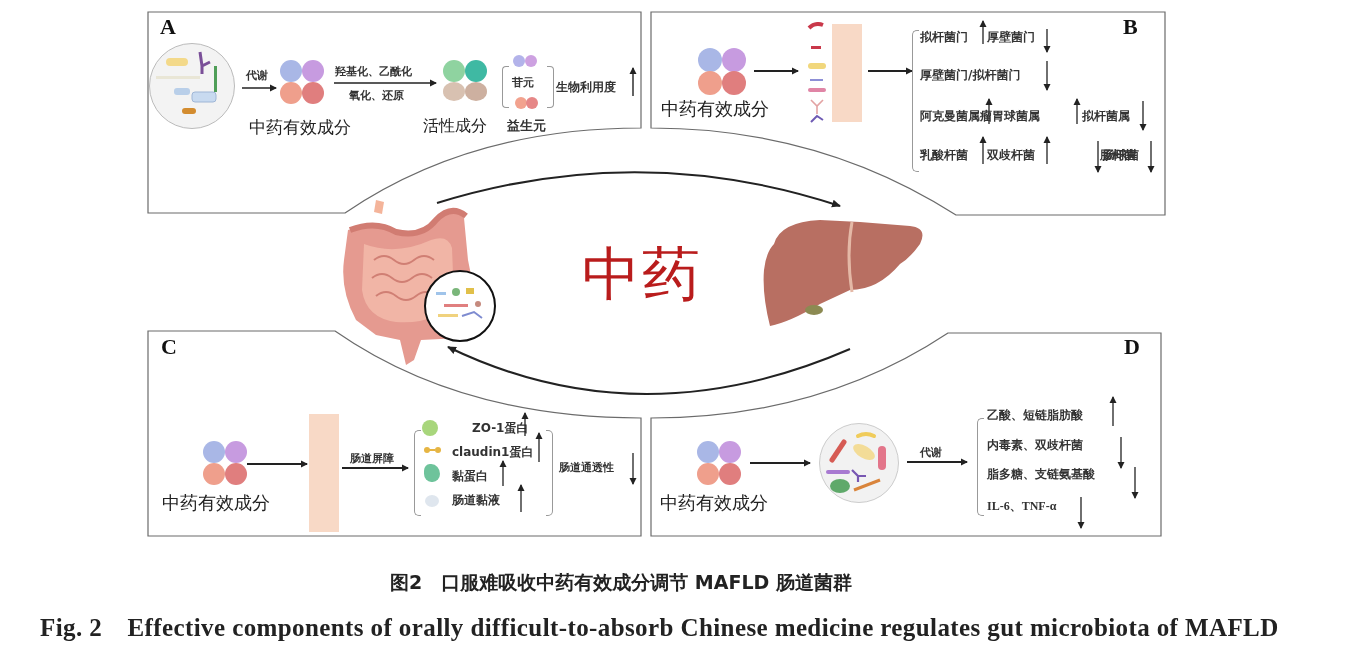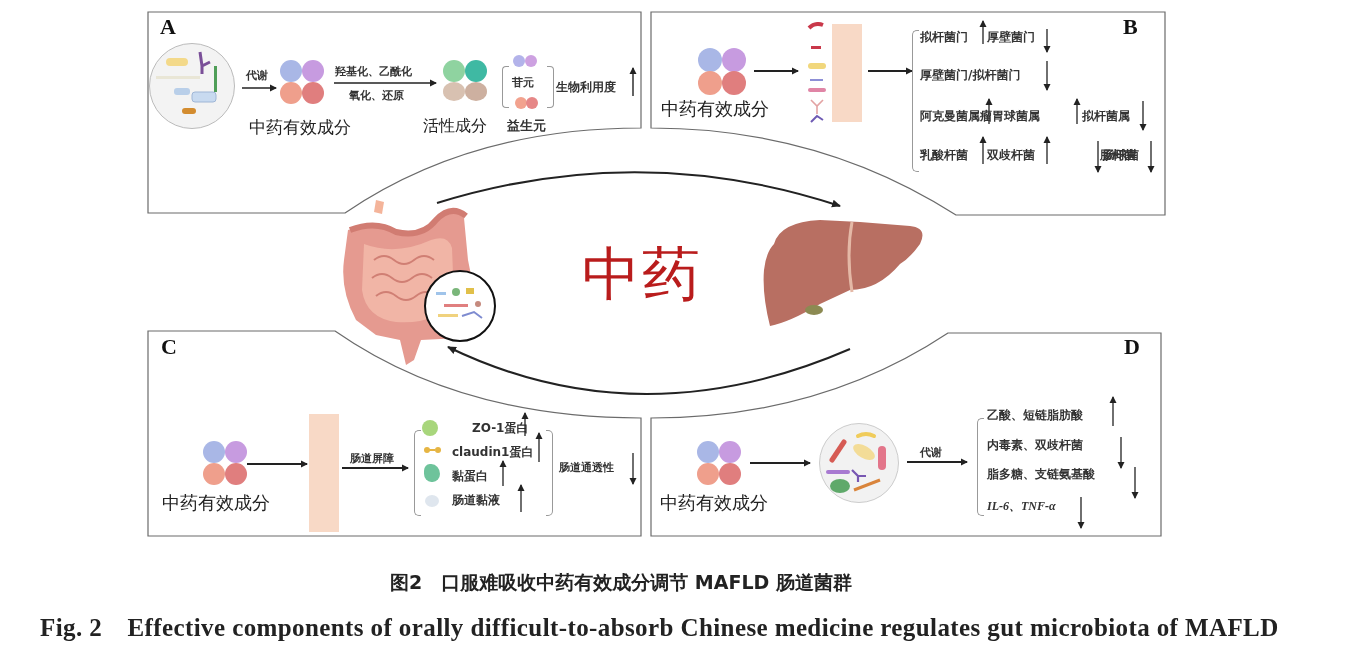--- a/index.html
+++ b/index.html
@@ -280,19 +280,19 @@
     <line x1="5" y1="32" x2="5" y2="3" stroke="#222" stroke-width="1.3" marker-end="url(#ahs)"></line>
   </svg>
 <div class="lbl mid" style="left:987px;top:437px;">内毒素、双歧杆菌</div>
 <svg class="abs" style="left:1116px;top:436px;" width="10" height="34">
     <line x1="5" y1="1" x2="5" y2="32" stroke="#222" stroke-width="1.3" marker-end="url(#ahs)"></line>
   </svg>
 <div class="lbl mid" style="left:987px;top:466px;">脂多糖、支链氨基酸</div>
 <svg class="abs" style="left:1130px;top:466px;" width="10" height="34">
     <line x1="5" y1="1" x2="5" y2="32" stroke="#222" stroke-width="1.3" marker-end="url(#ahs)"></line>
   </svg>
-<div class="lbl mid" style="left:987px;top:498px;font-family:'Liberation Serif','DejaVu Serif',serif;font-style:italic;">IL-6、TNF-α</div>
+<div class="lbl mid" style="left:987px;top:498px;font-family:'Liberation Serif','DejaVu Serif',serif;">IL-6、TNF-α</div>
 <svg class="abs" style="left:1076px;top:496px;" width="10" height="34">
     <line x1="5" y1="1" x2="5" y2="32" stroke="#222" stroke-width="1.3" marker-end="url(#ahs)"></line>
   </svg>
 
 <div class="cap-cn">图2　口服难吸收中药有效成分调节 MAFLD 肠道菌群</div>
 <div class="cap-en">Fig. 2　Effective components of orally difficult-to-absorb Chinese medicine regulates gut microbiota of MAFLD</div>
 
 </body></html>

